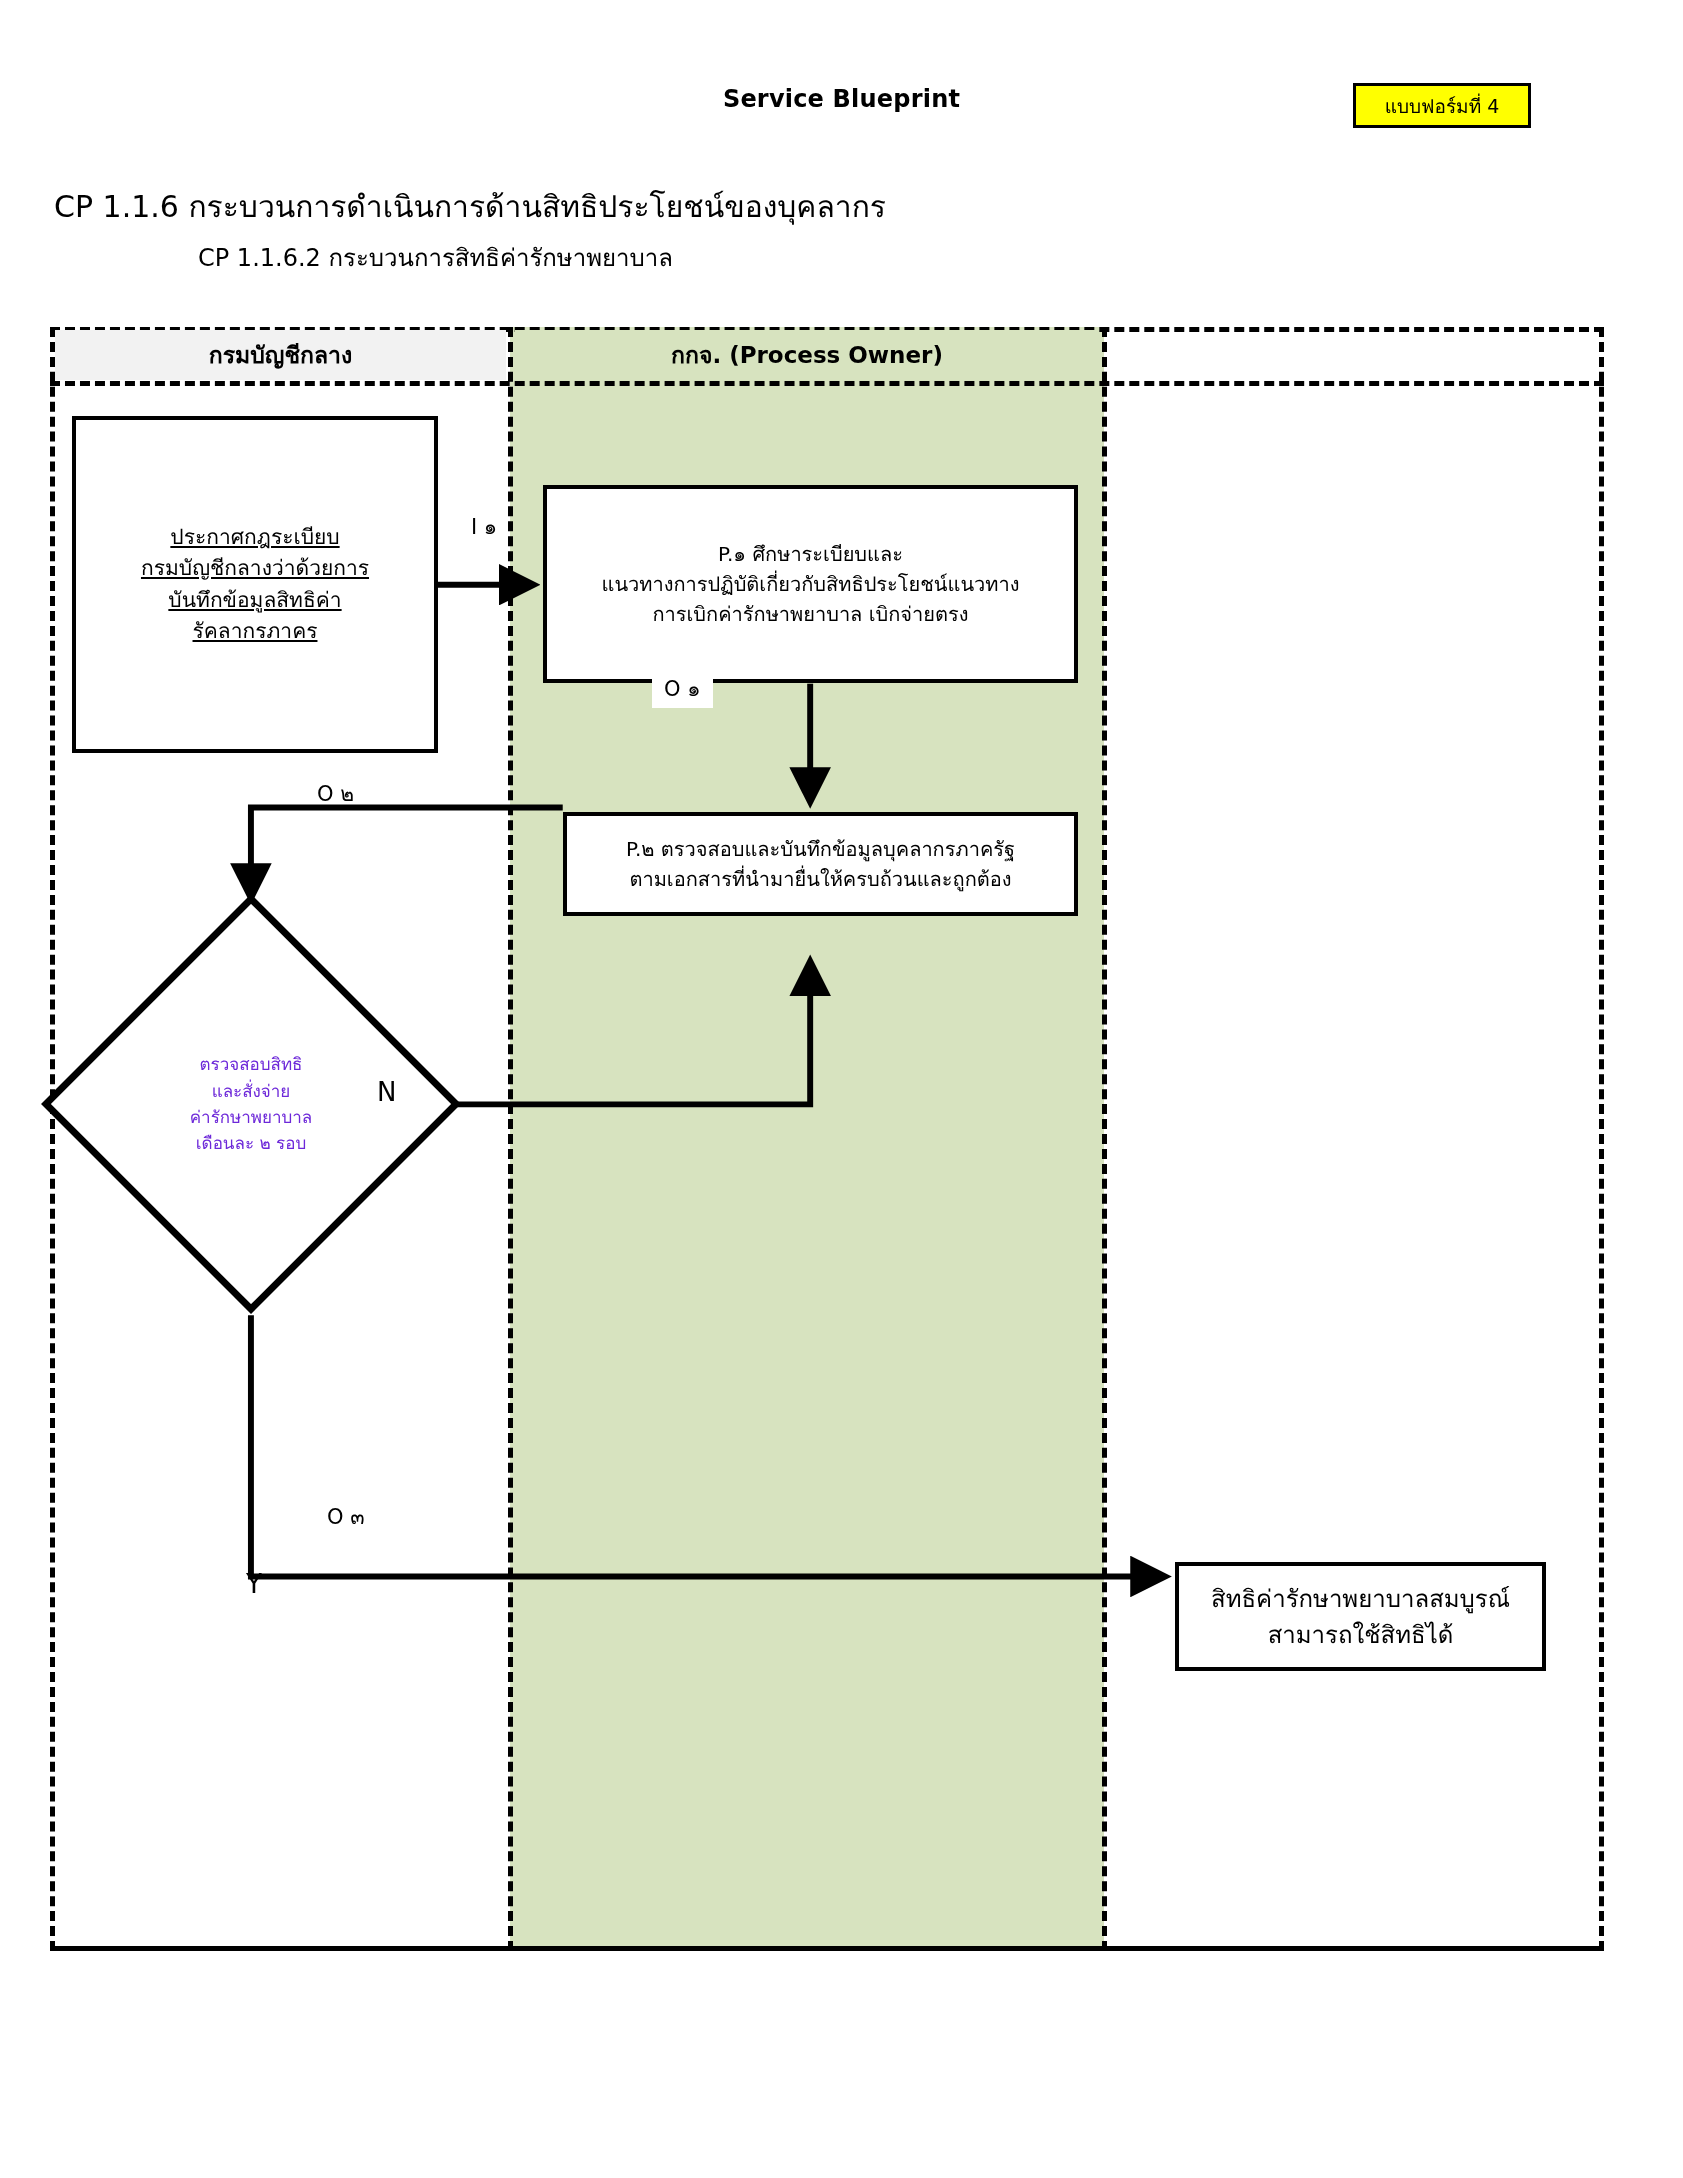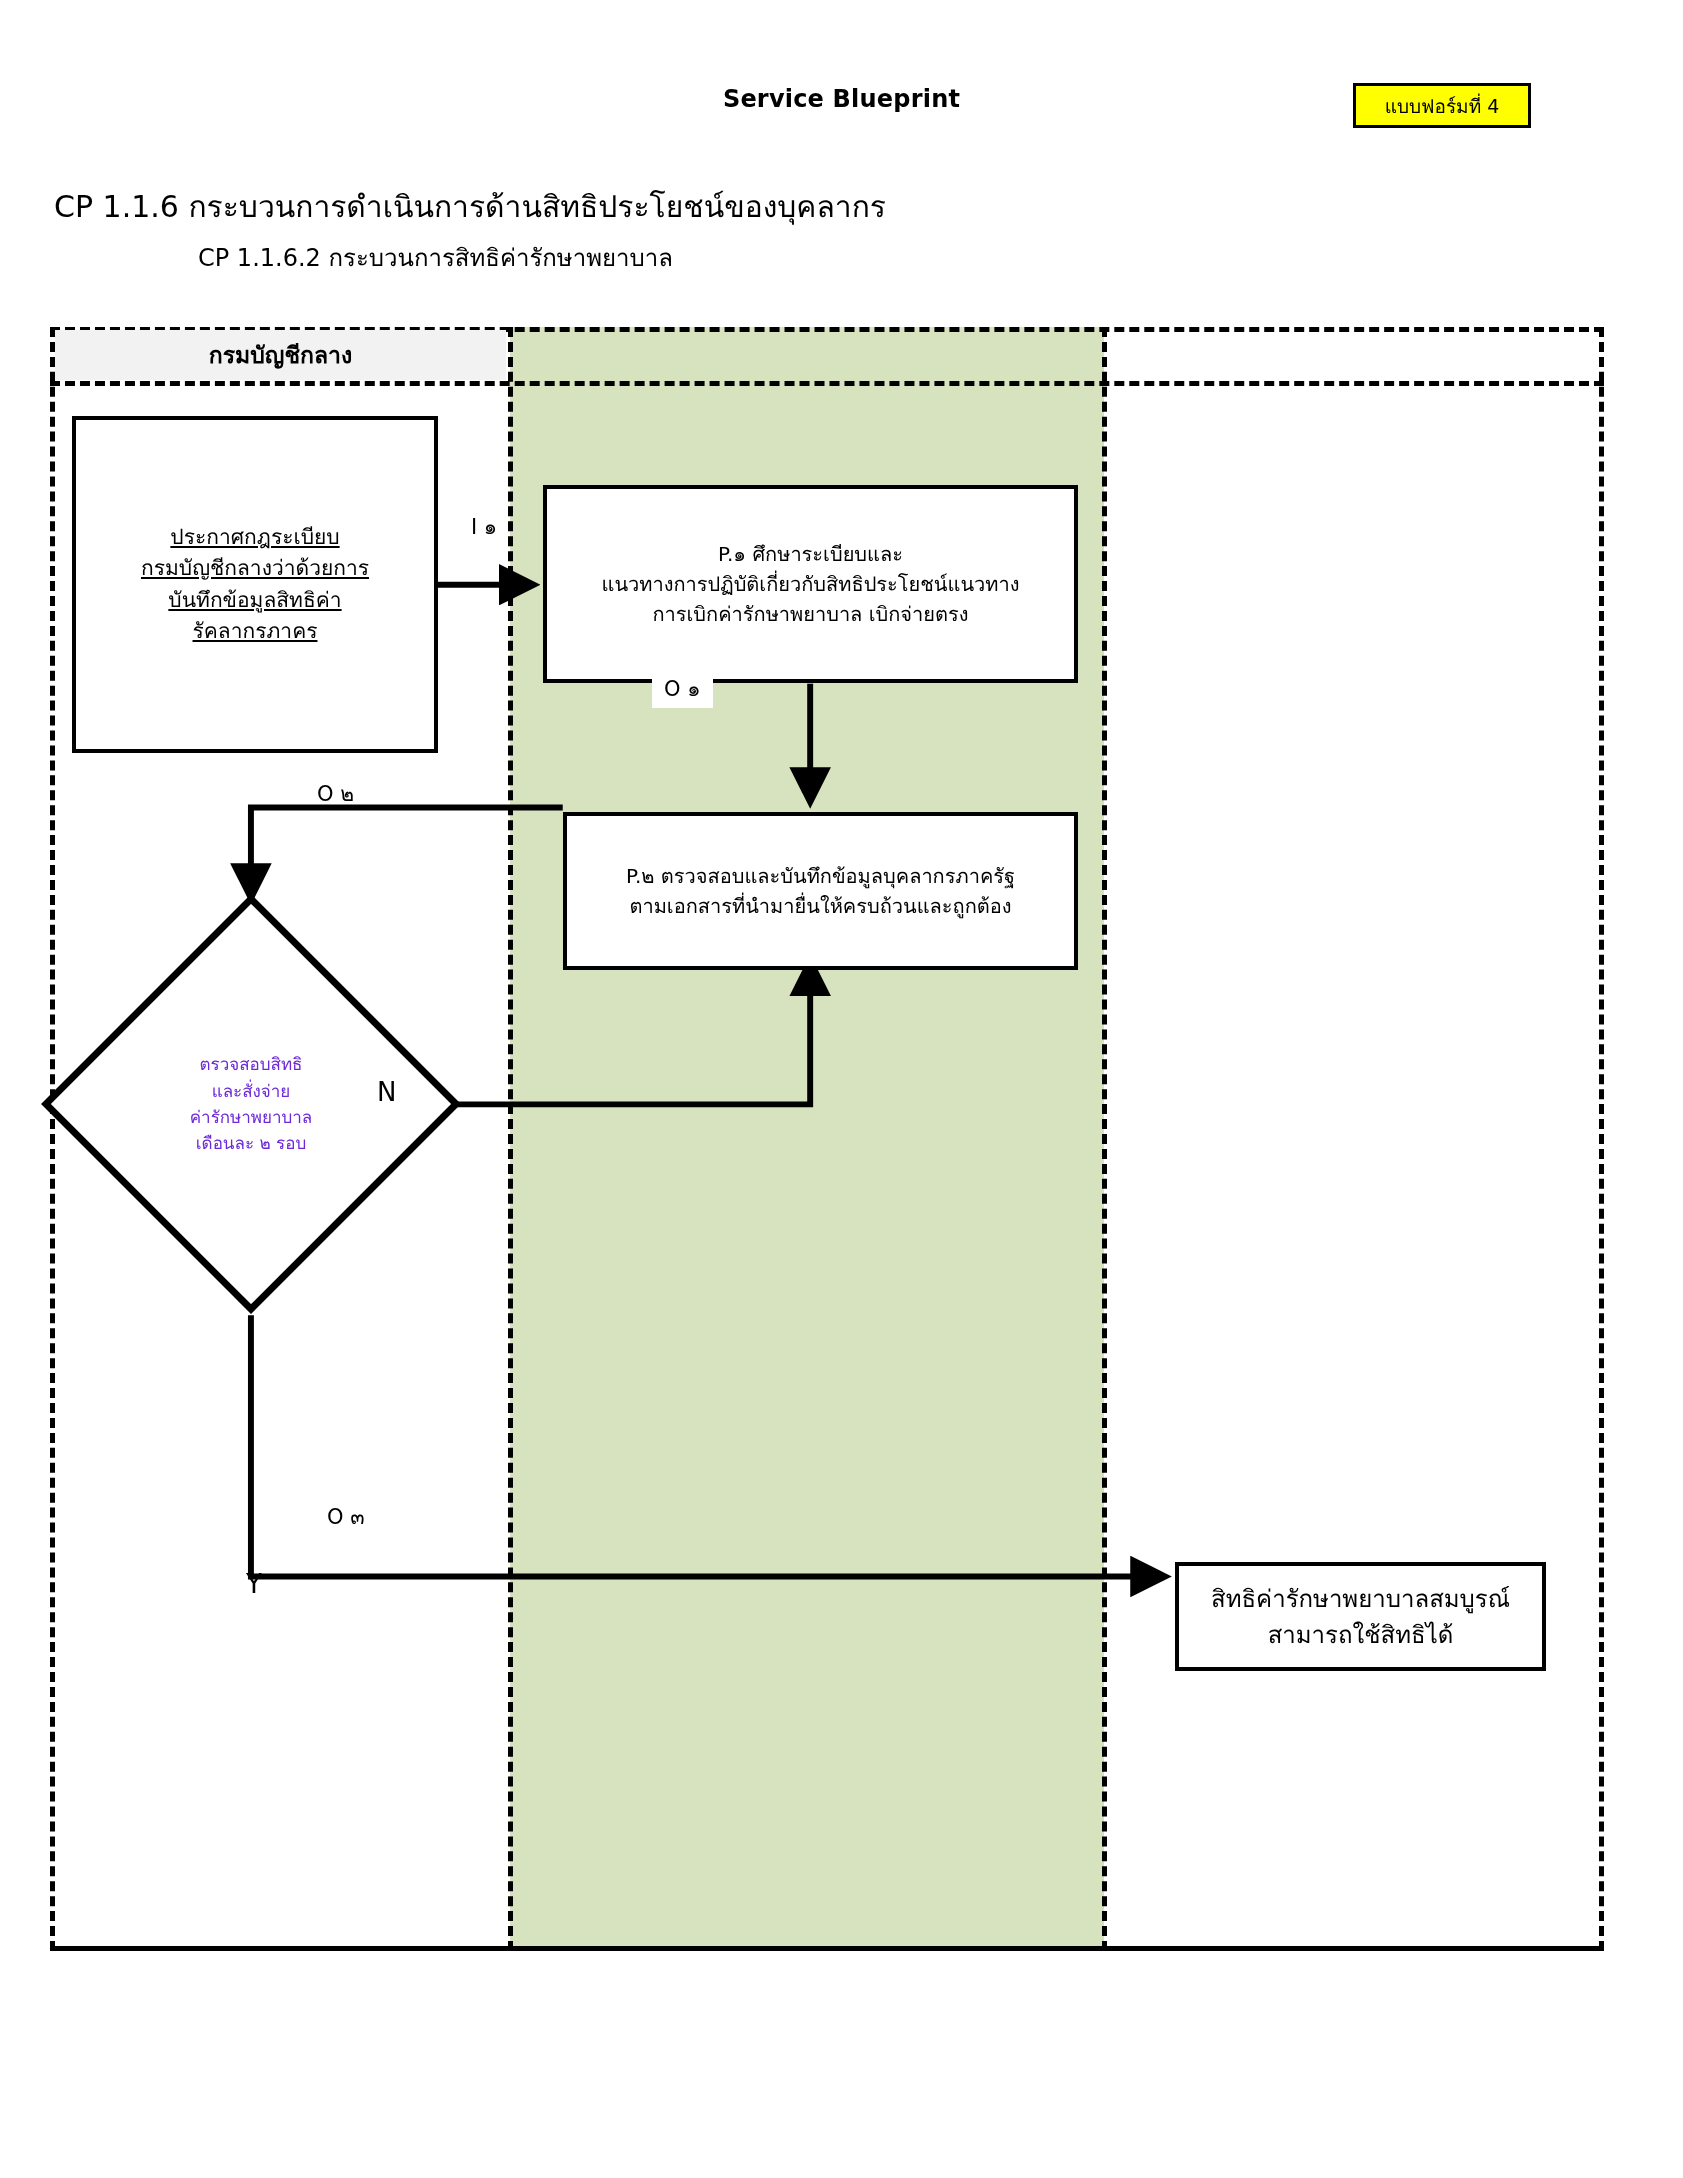--- a/index.html
+++ b/index.html
@@ -148,21 +148,21 @@
     font-size: 21px;
     text-decoration: underline;
   }
   #box-p1 {
     left: 493px; top: 158px;
     width: 535px; height: 198px;
     font-size: 20px;
   }
   #box-p2 {
     left: 513px; top: 485px;
-    width: 515px; height: 158px;
+    width: 515px; height: 104px;
     font-size: 20px;
   }
   #box-result {
     left: 1125px; top: 1235px;
     width: 371px; height: 109px;
     font-size: 24px;
   }
 
   
   #diamond-wrap {
@@ -252,20 +252,23 @@
   <div class="dash-h" id="frame-top"></div>
   <div class="dash-h" id="frame-headbottom"></div>
   <div id="frame-bottom-solid"></div>
   <div class="dash-v" id="frame-left"></div>
   <div class="dash-v" id="frame-right"></div>
   <div class="dash-v" id="divider-1"></div>
   <div class="dash-v" id="divider-2"></div>
 
   <div class="lane-head" id="head-1">
     <span>กรมบัญชีกลาง</span>
+  </div>
+  <div class="lane-head" id="head-2">
+    <span>กกจ. (Process Owner)</span>
   </div>
 
   <div class="pbox" id="box-announce">
     <div class="ptext">
       <div>ประกาศกฎระเบียบ</div>
       <div>กรมบัญชีกลางว่าด้วยการ</div>
       <div>บันทึกข้อมูลสิทธิค่า</div>
       <div>รัคลากรภาคร</div>
     </div>
   </div>

